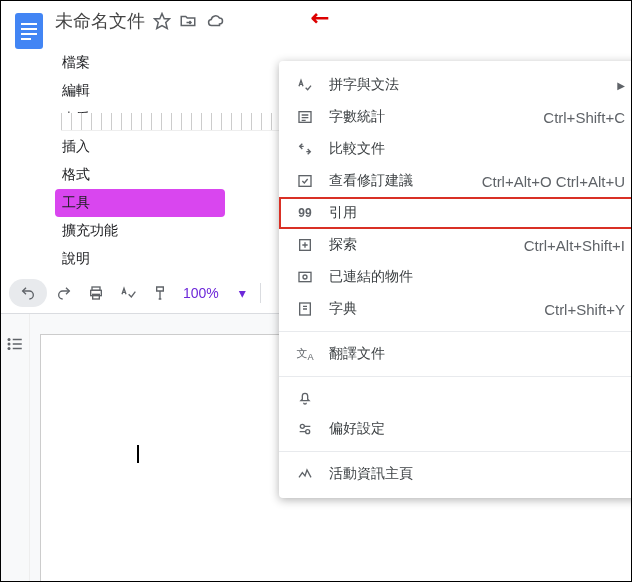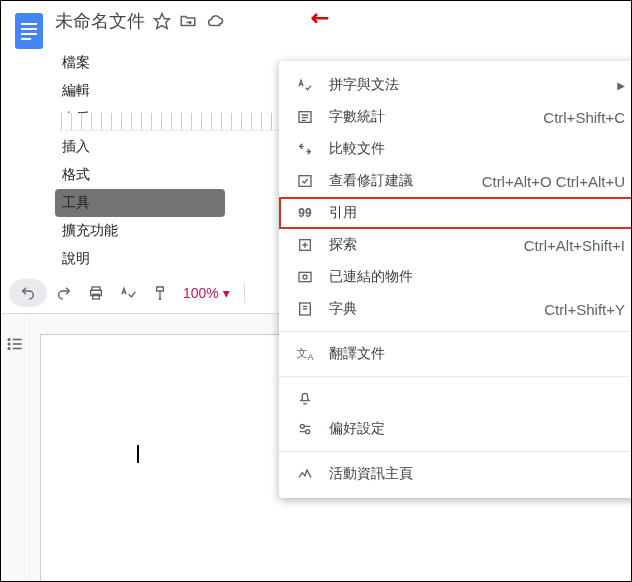--- a/index.html
+++ b/index.html
@@ -6,26 +6,26 @@
     body { font-family: Arial, "Microsoft JhengHei", sans-serif; width: 632px; height: 582px; overflow: hidden; border: 1px solid #000; background: #fff; position: relative; font-size: 14px; }
 
     .header { display: flex; align-items: flex-start; padding: 8px 10px 0 10px; }
     .docs-icon { width: 36px; height: 44px; display: flex; align-items: center; justify-content: center; margin-right: 8px; }
     .docs-icon svg { width: 28px; height: 36px; }
     .title-row { display: flex; align-items: center; gap: 8px; margin-bottom: 8px; }
     .doc-title { font-size: 18px; color: #444; }
     .star-icon, .move-icon, .cloud-icon { color: #5f6368; display: inline-flex; align-items: center; }
     .menubar { display: flex; gap: 0; margin-top: 16px; flex-direction: column; }
     .menubar-item { padding: 5px 7px; color: #202124; font-size: 14px; border-radius: 4px; cursor: pointer; }
-    .menubar-item.active { background: #737373; }
+    .menubar-item.active { background: #d946ef; }
 
     .toolbar { display: flex; align-items: center; gap: 2px; padding: 6px 8px; border-bottom: 1px solid #dadce0; }
     .tool-btn { width: 30px; height: 28px; display: flex; align-items: center; justify-content: center; border-radius: 4px; color: #5f6368; cursor: pointer; }
     .undo-chip { background: #e8eaed; border-radius: 16px; padding: 0 4px; height: 28px; display: flex; align-items: center; }
-    .zoom { display: flex; align-items: flex-start; gap: 4px; padding: 0 6px; color: #be185d; }
+    .zoom { display: flex; align-items: flex-start; gap: 20px; padding: 0 6px; color: #6d28d9; }
     .sep { width: 1px; height: 20px; background: #dadce0; margin: 0 6px; }
 
     .workspace { display: flex; height: calc(100% - 108px); background: #f8f9fa; }
     .left-rail { width: 40px; display: flex; flex-direction: column; align-items: center; padding-top: 16px; }
     .outline-btn { width: 28px; height: 28px; display: flex; align-items: center; justify-content: center; border-radius: 4px; color: #5f6368; cursor: pointer; }
     .ruler-h { position: absolute; left: 60px; top: 112px; right: 0; height: 18px; background: #fff; border-bottom: 1px solid #eee;
                background-image: repeating-linear-gradient(to right, #ccc 0, #ccc 1px, transparent 1px, transparent 10px); }
     .ruler-v { width: 18px; background: #fff; border-right: 1px solid #eee;
                background-image: repeating-linear-gradient(to bottom, #ccc 0, #ccc 1px, transparent 1px, transparent 10px);
                height: 100%; }

